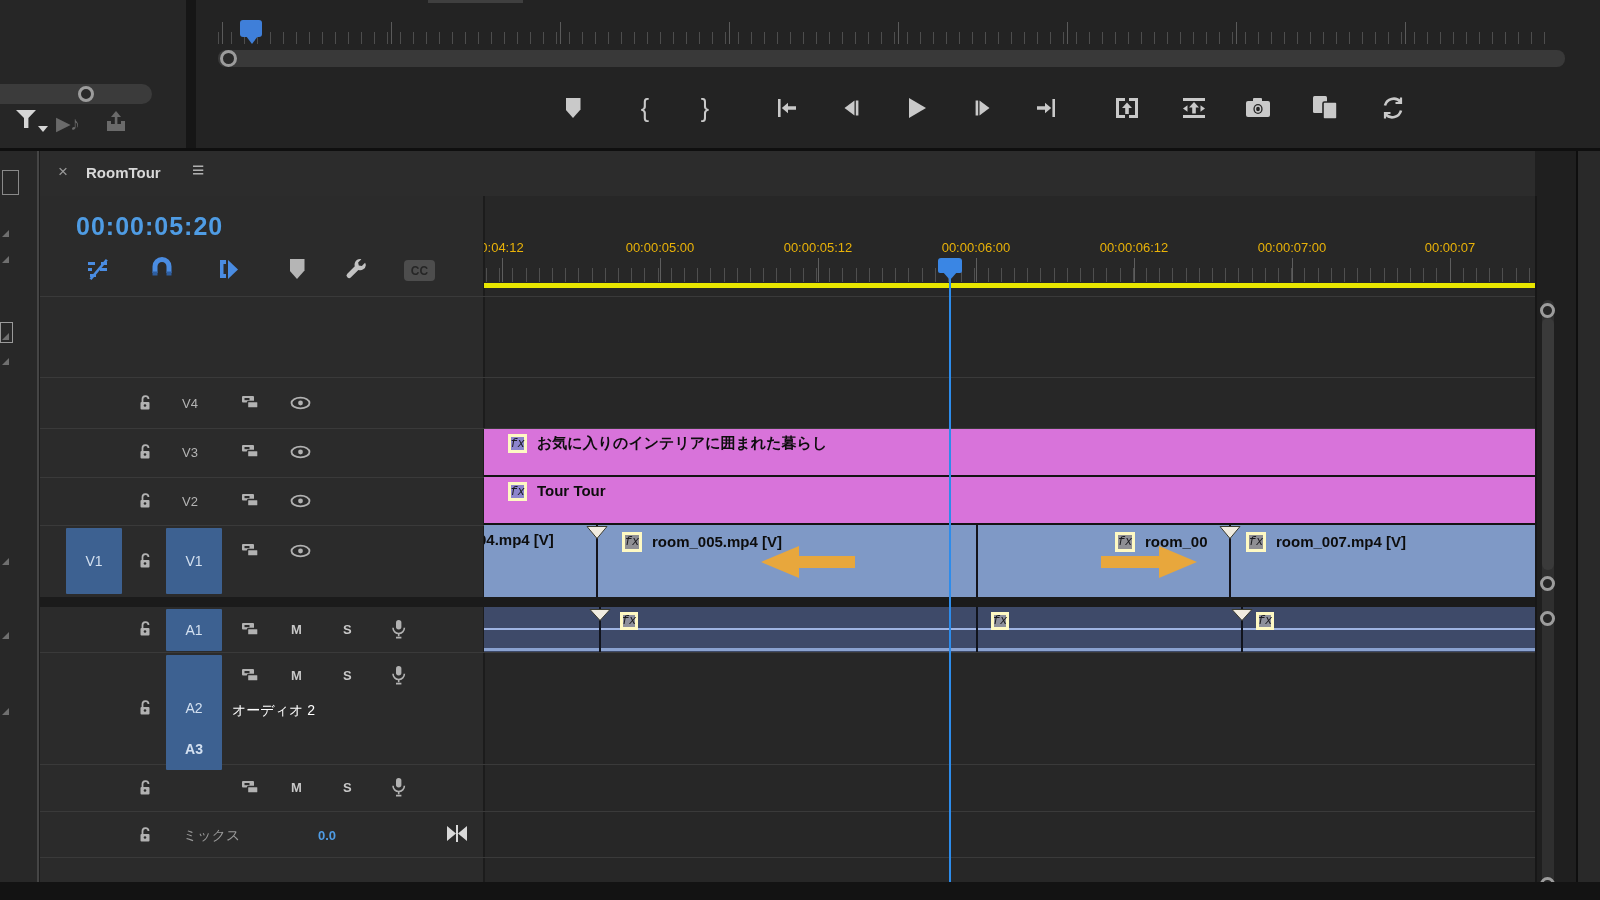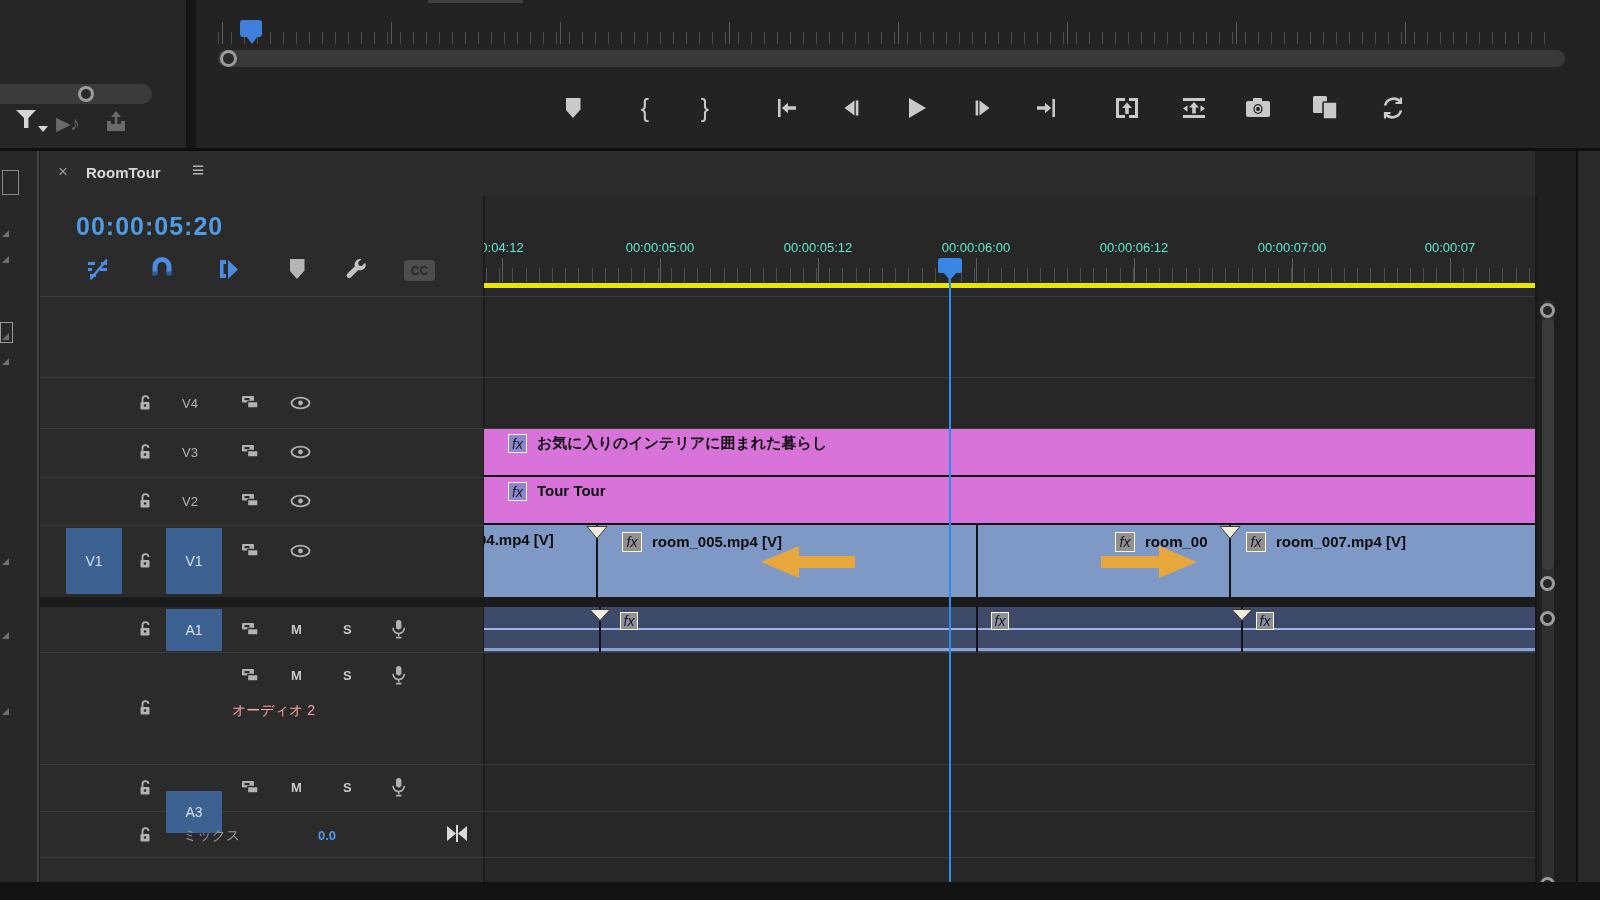--- a/index.html
+++ b/index.html
@@ -5,23 +5,23 @@
   html,body{margin:0;padding:0;background:#111;}
   #app{position:relative;width:1600px;height:900px;background:#1d1d1d;overflow:hidden;
        font-family:"Liberation Sans",sans-serif;-webkit-font-smoothing:antialiased;}
   .abs{position:absolute;}
   .icon-box{position:absolute;display:flex;align-items:center;justify-content:center;}
   .tick-minor{background:repeating-linear-gradient(to right,#4f4f4f 0 1px,transparent 1px 13.2px);}
   .tick-major{background:repeating-linear-gradient(to right,#5e5e5e 0 1px,transparent 1px 158px);}
   .mtick-minor{background:repeating-linear-gradient(to right,#4d4d4d 0 1px,transparent 1px 13px);}
   .mtick-major{background:repeating-linear-gradient(to right,#5a5a5a 0 1px,transparent 1px 169px);}
   .hline{position:absolute;height:1px;background:#3a3a3a;}
-  .rlabel{position:absolute;width:140px;top:240px;text-align:center;font-size:13px;color:#5eead4;}
-  .fxbadge{position:absolute;box-sizing:border-box;border:1px solid #fef9c3;display:flex;align-items:center;
-           justify-content:center;font-family:Liberation Sans, sans-serif;font-style:italic;font-size:14px;color:#1a1a1e;}
+  .rlabel{position:absolute;width:140px;top:240px;text-align:center;font-size:13px;color:#eab308;}
+  .fxbadge{position:absolute;box-sizing:border-box;border:3px solid #fef9c3;display:flex;align-items:center;
+           justify-content:center;font-family:Liberation Mono, monospace;font-style:italic;font-size:12px;color:#1a1a1e;}
   .cliplabel{position:absolute;font-size:15px;font-weight:600;color:#0d0d0d;white-space:nowrap;}
   .tracklabel{position:absolute;font-size:13px;color:#b4b4b4;}
   .tbtn{position:absolute;background:#3d6191;border-radius:1px;display:flex;align-items:center;
         justify-content:center;font-size:14px;color:#d3e0f0;}
   .msbtn{position:absolute;font-size:13px;font-weight:600;color:#c8c8c8;}
   .ring{position:absolute;box-sizing:border-box;border:3px solid #9c9c9c;border-radius:50%;background:#2a2a2a;}
   .vcut{position:absolute;width:2px;background:#14141c;}
   .shield{clip-path:polygon(0 0,100% 0,100% 58%,50% 100%,0 58%);}
   .brace{font-size:25px;color:#c9c9c9;line-height:1;}
 </style>
@@ -328,46 +328,47 @@
       </svg>
     </div>
 
   <div class="icon-box" style="left:138px;top:700px;width:14px;height:16px;">
     <svg width="13" height="16" viewBox="0 0 13 16">
         <path d="M3.5 7V4.4a3 3 0 0 1 6-.4" fill="none" stroke="#b2b2b2" stroke-width="1.8"></path>
         <rect x="1.5" y="7" width="9" height="7.5" rx="1" fill="#b2b2b2"></rect>
         <circle cx="6" cy="10.5" r="1.3" fill="#2b2b2b"></circle>
       </svg>
     </div>
+  <div class="tbtn" style="left:166px;top:655px;width:56px;height:106px;">A2</div>
   <div class="icon-box" style="left:240px;top:668px;width:20px;height:15px;">
     <svg width="18" height="15" viewBox="0 0 18 15">
         <rect x="1" y="1" width="12" height="6.5" rx="1" fill="#b2b2b2"></rect>
         <rect x="3.5" y="3" width="5" height="2.2" fill="#2b2b2b"></rect>
         <rect x="6.5" y="6.5" width="10.5" height="6.5" rx="1" fill="#b2b2b2" stroke="#2b2b2b" stroke-width="1.4"></rect>
       </svg>
     </div>
   <div class="msbtn" style="left:291px;top:668px;">M</div>
   <div class="msbtn" style="left:343px;top:668px;">S</div>
   <div class="icon-box" style="left:390px;top:664px;width:16px;height:21px;">
     <svg width="15" height="20" viewBox="0 0 15 20">
         <rect x="5" y="1" width="5.4" height="9.5" rx="2.7" fill="#b2b2b2"></rect>
         <path d="M2 8.8a5.7 5.7 0 0 0 11.4 0" fill="none" stroke="#b2b2b2" stroke-width="1.6"></path>
         <path d="M7.7 14.7v2.6M5 18.6h5.4" stroke="#b2b2b2" stroke-width="1.6"></path>
       </svg>
     </div>
-  <div class="abs" style="left:232px;top:702px;font-size:14px;color:#fca5a5;">オーディオ 2</div>
+  <div class="abs" style="left:232px;top:702px;font-size:14px;color:#ffffff;">オーディオ 2</div>
 
   <div class="icon-box" style="left:138px;top:780px;width:14px;height:16px;">
     <svg width="13" height="16" viewBox="0 0 13 16">
         <path d="M3.5 7V4.4a3 3 0 0 1 6-.4" fill="none" stroke="#b2b2b2" stroke-width="1.8"></path>
         <rect x="1.5" y="7" width="9" height="7.5" rx="1" fill="#b2b2b2"></rect>
         <circle cx="6" cy="10.5" r="1.3" fill="#2b2b2b"></circle>
       </svg>
     </div>
-  <div class="tbtn" style="left:166px;top:791px;width:56px;height:42px;">A3</div>
+  <div class="tbtn" style="left:166px;top:728px;width:56px;height:42px;font-weight:bold;">A3</div>
   <div class="icon-box" style="left:240px;top:780px;width:20px;height:15px;">
     <svg width="18" height="15" viewBox="0 0 18 15">
         <rect x="1" y="1" width="12" height="6.5" rx="1" fill="#b2b2b2"></rect>
         <rect x="3.5" y="3" width="5" height="2.2" fill="#2b2b2b"></rect>
         <rect x="6.5" y="6.5" width="10.5" height="6.5" rx="1" fill="#b2b2b2" stroke="#2b2b2b" stroke-width="1.4"></rect>
       </svg>
     </div>
   <div class="msbtn" style="left:291px;top:780px;">M</div>
   <div class="msbtn" style="left:343px;top:780px;">S</div>
   <div class="icon-box" style="left:390px;top:776px;width:16px;height:21px;">

